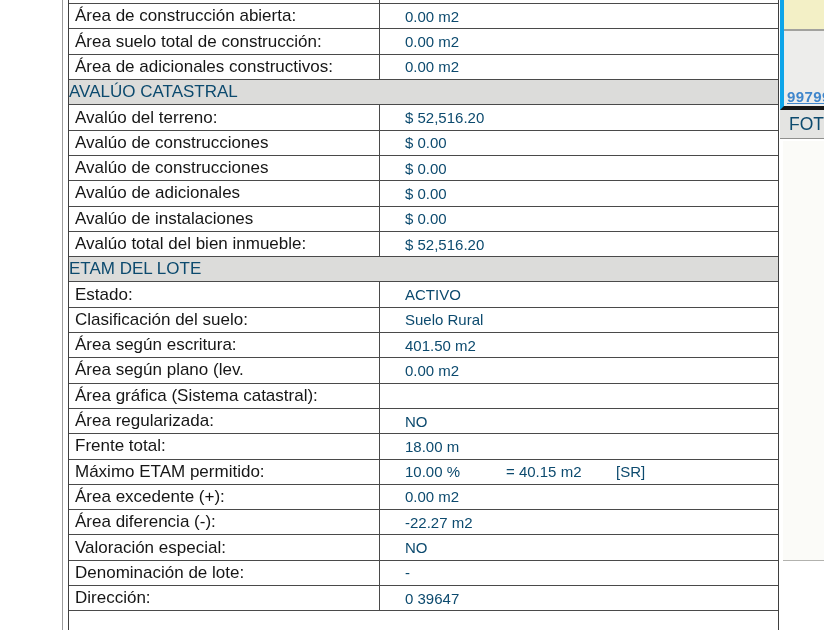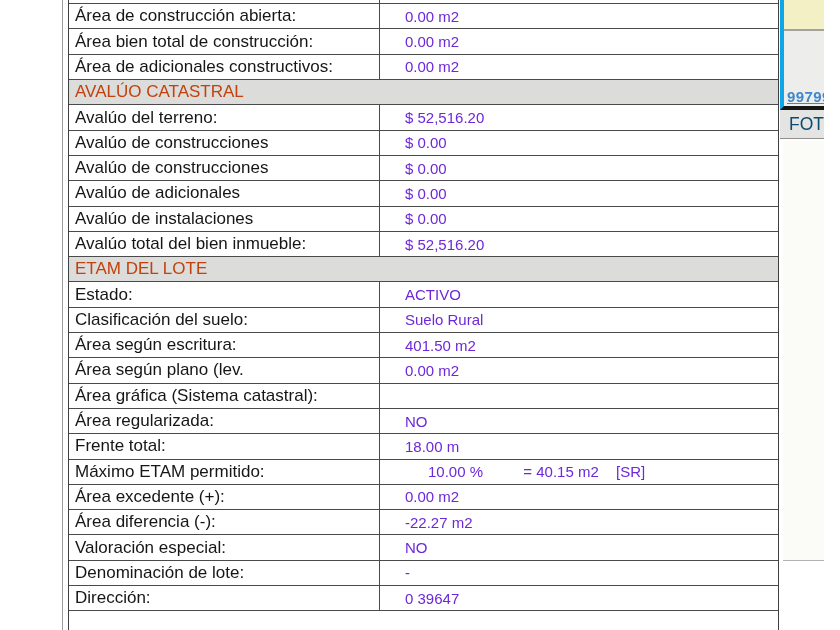--- a/index.html
+++ b/index.html
@@ -1,30 +1,30 @@
 <!DOCTYPE html>
 <html><head>
 <meta charset="utf-8">
 <style>
   html,body{margin:0;padding:0;background:#ffffff;}
   body{width:840px;height:630px;overflow:hidden;font-family:"Liberation Sans",sans-serif;}
-  .page{position:relative;width:824px;height:630px;background:#fff;overflow:hidden;text-align:center;}
+  .page{position:relative;width:824px;height:630px;background:#fff;overflow:hidden;}
 
   
   .outer-line{position:absolute;left:62px;top:0;width:1px;height:630px;background:#9c9c9c;}
 
   
   .main-table{position:absolute;left:68px;top:0;width:711px;height:630px;box-sizing:border-box;
     border-left:1.6px solid #3f3f3f;border-right:1.6px solid #3f3f3f;overflow:hidden;background:#fff;}
   .row{display:flex;height:25.3px;box-sizing:border-box;border-bottom:1.5px solid #4a4a4a;align-items:stretch;background:#fff;}
   .row.partial{height:4.2px;}
   .cell-label{flex:0 0 311px;width:311px;box-sizing:border-box;border-right:1.5px solid #4a4a4a;
     display:flex;align-items:center;padding-left:6px;font-size:17px;color:#161616;white-space:nowrap;overflow:hidden;}
-  .cell-value{flex:1;display:flex;align-items:center;padding-left:25px;font-size:15px;color:#6d28d9;white-space:nowrap;overflow:hidden;}
-  .row.section{background:#dcdcda;display:flex;align-items:center;padding-left:6px;font-size:17px;color:#c2410c;}
+  .cell-value{flex:1;display:flex;align-items:center;padding-left:25px;font-size:15px;color:#0c4a6e;white-space:nowrap;overflow:hidden;}
+  .row.section{background:#dcdcda;display:flex;align-items:center;font-size:17px;color:#0c4a6e;}
   .vp{display:inline-block;}
   .vp0{min-width:101px;}
   .vp1{min-width:110px;}
 
   
   .doc-frame{position:absolute;left:780px;top:0;width:60px;height:110px;box-sizing:border-box;
     border-left:4px solid #0ea5e9;border-bottom:4px solid #161616;background:#ededeb;overflow:hidden;}
   .doc-frame .yellow{height:29px;background:#f3f0c6;border-bottom:2px solid #a2a29e;}
   .doc-frame .link{position:absolute;left:3px;bottom:1px;font-size:15px;font-weight:bold;color:#3f86cc;
     text-decoration:underline;letter-spacing:0.4px;white-space:nowrap;cursor:pointer;}
@@ -49,21 +49,21 @@
   <div class="main-table">
       <div class="row partial">
         <div class="cell-label"></div>
         <div class="cell-value"></div>
       </div>
       <div class="row">
         <div class="cell-label">Área de construcción abierta:</div>
         <div class="cell-value">0.00 m2</div>
       </div>
       <div class="row">
-        <div class="cell-label">Área bien total de construcción:</div>
+        <div class="cell-label">Área suelo total de construcción:</div>
         <div class="cell-value">0.00 m2</div>
       </div>
       <div class="row">
         <div class="cell-label">Área de adicionales constructivos:</div>
         <div class="cell-value">0.00 m2</div>
       </div>
       <div class="row section">
         <span>AVALÚO CATASTRAL</span>
       </div>
       <div class="row">

